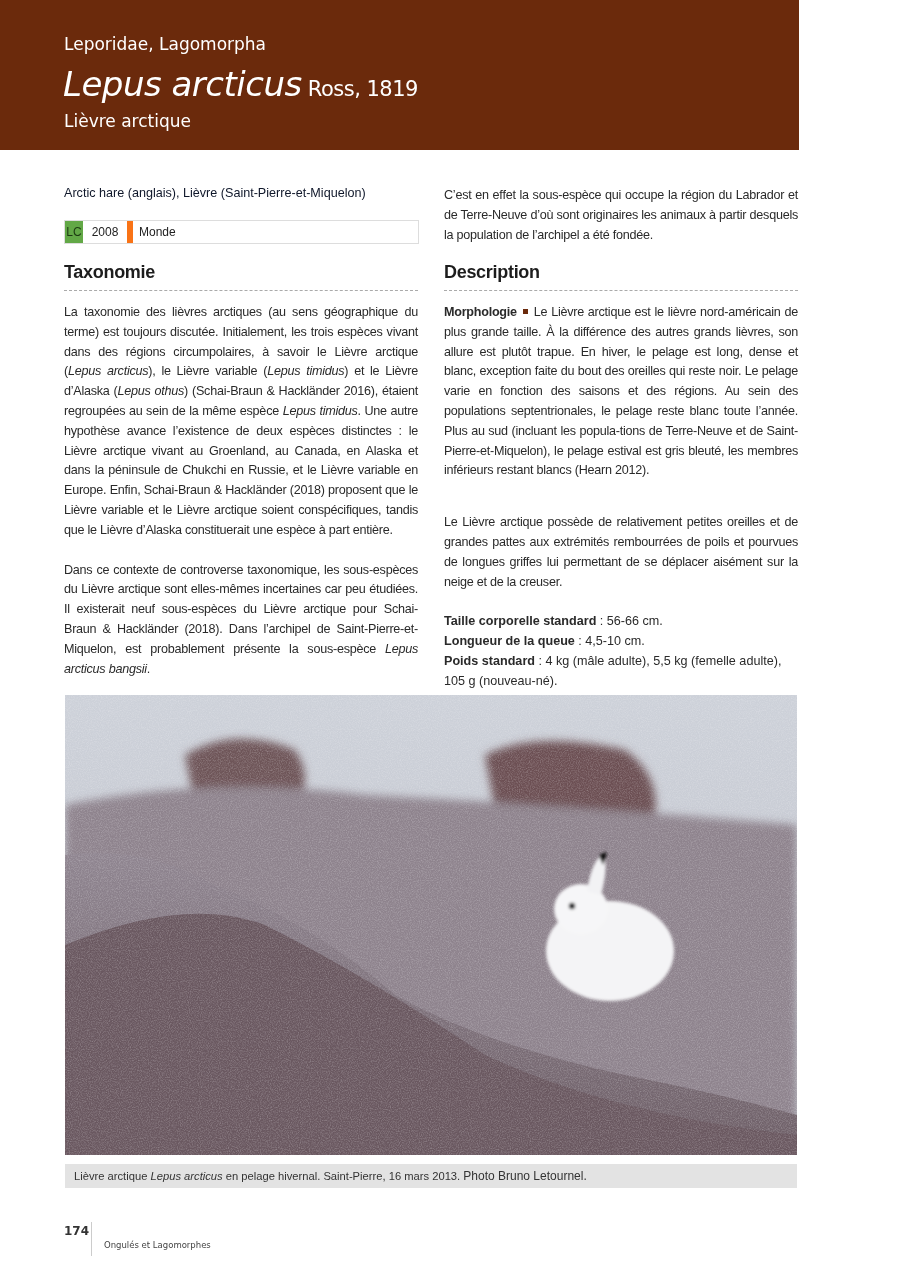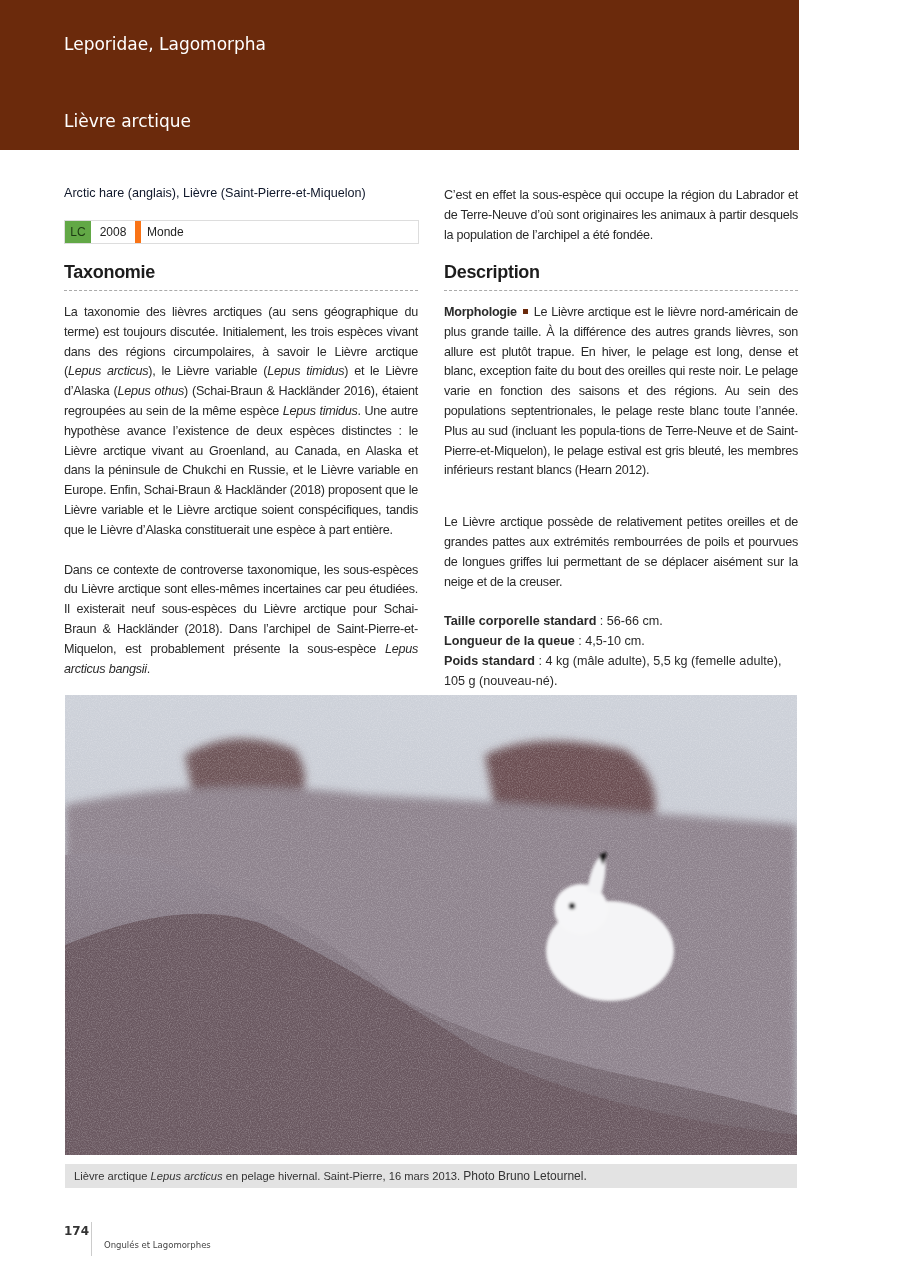--- a/index.html
+++ b/index.html
@@ -16,21 +16,21 @@
   .header .author { font-style: normal; font-size: 21px; margin-left: 6px; }
   .header .common { position: absolute; left: 64px; top: 111px; font-size: 17px; font-family: "DejaVu Sans", sans-serif; }
 
   .col { position: absolute; width: 354px; font-size: 12.6px; line-height: 19.8px; color: #2a2a2a; font-family: "Liberation Sans", sans-serif; }
   .col.left { left: 64px; }
   .col.right { left: 444px; }
   .justify { text-align: justify; margin: 0; letter-spacing: -0.25px; }
 
   .vernacular { position: absolute; left: 64px; top: 186px; font-size: 12.6px; color: #0f172a; }
   .status { position: absolute; left: 64px; top: 220px; width: 353px; height: 22px; border: 1px solid #ddd; display: flex; font-size: 12px; }
-  .status .lc { background: #62a846; width: 26px; display: flex; align-items: center; justify-content: center; color: #1c3a12; }
+  .status .lc { background: #62a846; width: 18px; display: flex; align-items: center; justify-content: center; color: #1c3a12; }
   .status .year { width: 44px; display: flex; align-items: center; justify-content: center; border-right: 6px solid #f97316; }
   .status .scope { padding-left: 6px; display: flex; align-items: center; }
 
   .section-title { position: absolute; font-size: 18px; font-weight: bold; color: #1d1d1d; letter-spacing: -0.3px; font-family: "Liberation Sans", sans-serif; }
   .dash { position: absolute; height: 0; border-top: 1px dashed #aaa; width: 354px; }
 
   .morph-label { font-weight: bold; }
   .bullet { display: inline-block; width: 5px; height: 5px; background: #6b2a0c; margin: 0 6px 2px 6px; vertical-align: middle; }
   .b { font-weight: bold; }
 
@@ -43,20 +43,23 @@
   .footer-num { position: absolute; left: 64px; top: 1224px; font-size: 12px; font-weight: bold; color: #333; font-family: "DejaVu Sans", sans-serif; }
   .footer-sep { position: absolute; left: 91px; top: 1222px; width: 1px; height: 34px; background: #ccc; }
   .footer-title { position: absolute; left: 104px; top: 1285px; font-size: 16px; color: #333; font-family: "DejaVu Sans", sans-serif; }
   .footer-sub { position: absolute; left: 104px; top: 1240px; font-size: 8.5px; color: #444; font-family: "DejaVu Sans", sans-serif; }
 </style>
 </head>
 <body>
 
 <div class="header">
   <div class="family">Leporidae, Lagomorpha</div>
+  <div class="title">
+    <span>Lepus arcticus</span><span class="author">Ross, 1819</span>
+  </div>
   <div class="common">Lièvre arctique</div>
 </div>
 
 <div class="vernacular">Arctic hare (anglais), Lièvre (Saint-Pierre-et-Miquelon)</div>
 
 <div class="status">
   <div class="lc">LC</div>
   <div class="year">2008</div>
   <div class="scope">Monde</div>
 </div>

